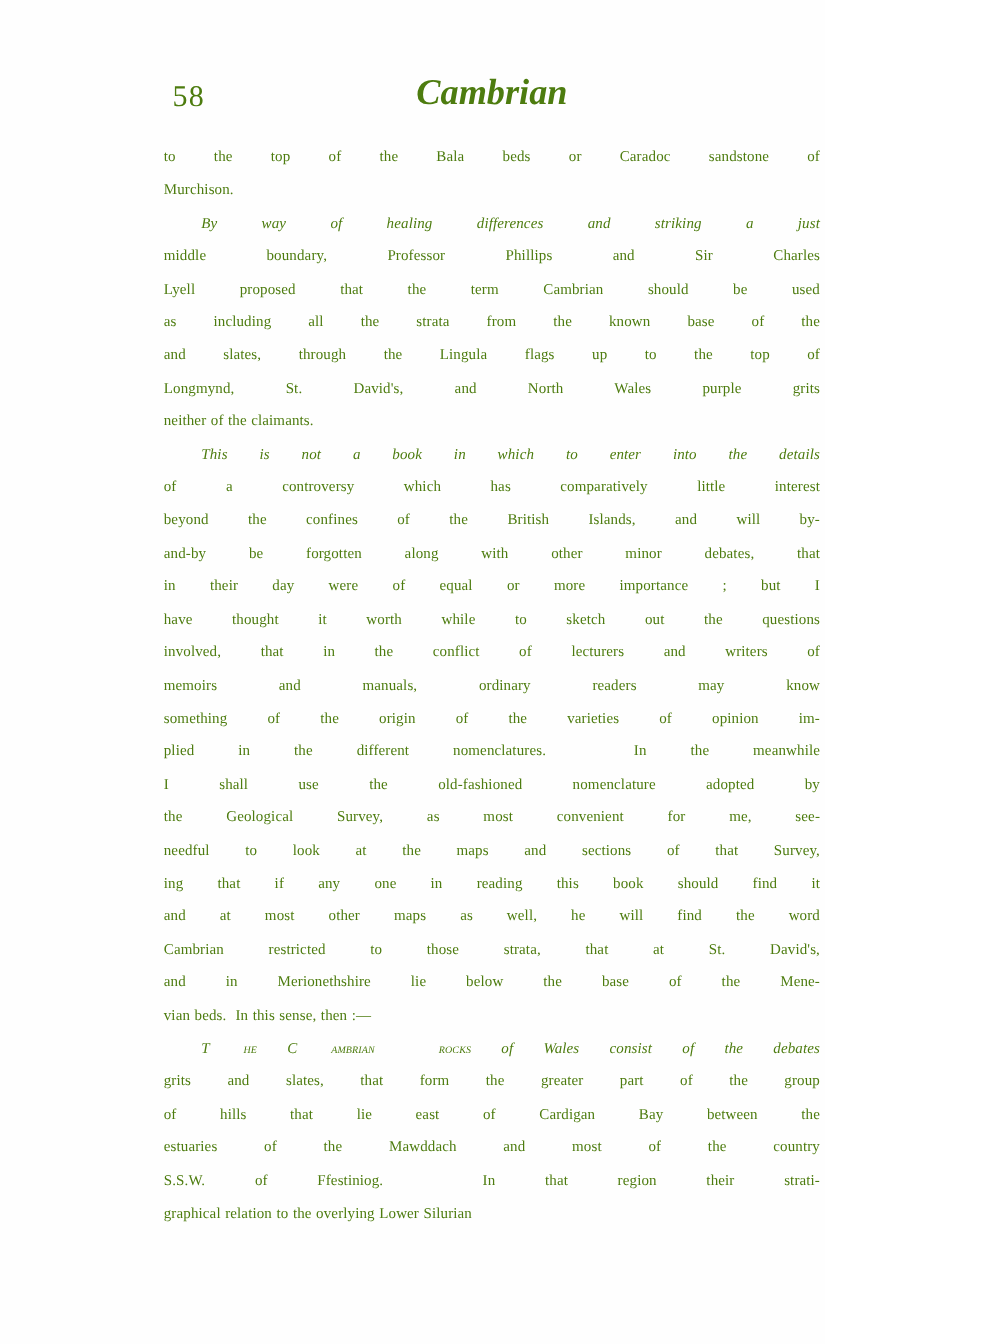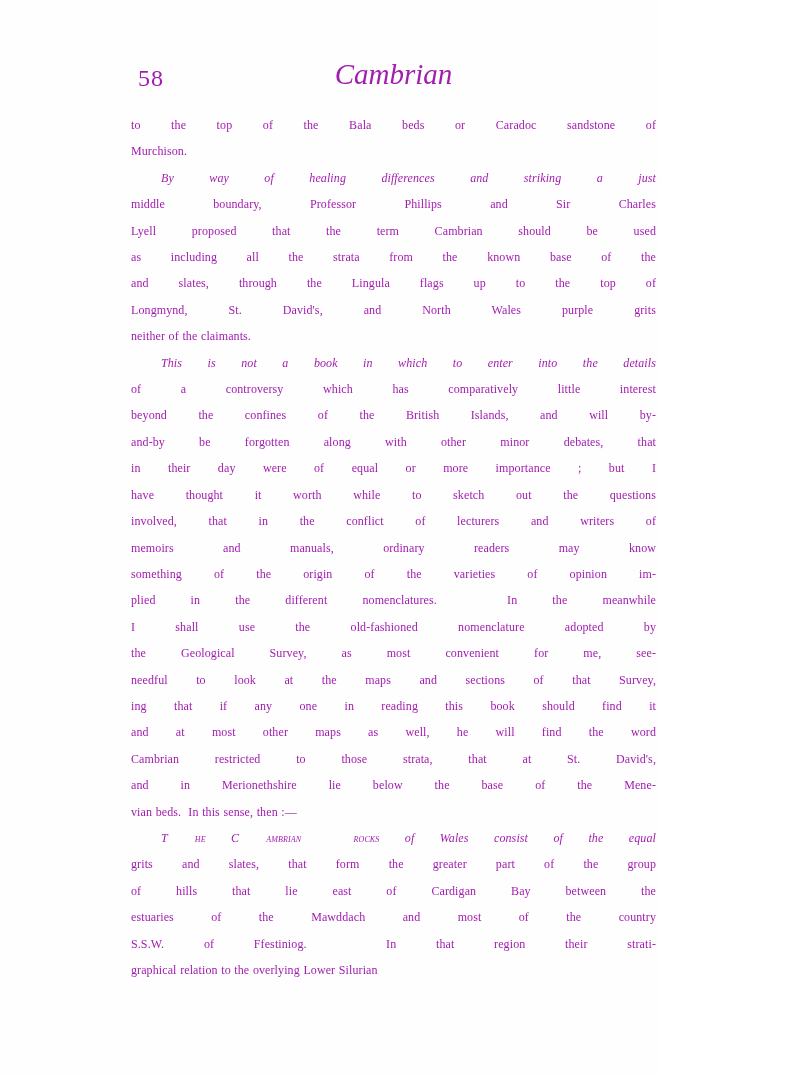--- a/index.html
+++ b/index.html
@@ -5,21 +5,21 @@
   html, body {
     margin: 0;
     padding: 0;
     background: #ffffff;
   }
   .page {
     position: relative;
     width: 660px;
     height: 1075px;
     background: #fefefe;
-    color: #a21caf;
+    color: #4d7c0f;
     font-family: "Liberation Serif", "DejaVu Serif", serif;
     overflow: hidden;
   }
   .header {
     position: absolute;
     left: 131px;
     top: 58px;
     width: 525px;
     height: 40px;
   }
@@ -31,20 +31,21 @@
     letter-spacing: 1px;
   }
   .title {
     position: absolute;
     left: 0;
     right: 0;
     top: 0;
     text-align: center;
     font-style: italic;
     font-size: 29px;
+    font-weight: bold;
   }
   .body-text {
     position: absolute;
     left: 131px;
     top: 112px;
     width: 525px;
   }
   .line {
     font-size: 12px;
     line-height: 26.4px;
@@ -94,20 +95,20 @@
       <div class="line">something of the origin of the varieties of opinion im-</div>
       <div class="line">plied in the different nomenclatures.&nbsp; In the meanwhile</div>
       <div class="line">I shall use the old-fashioned nomenclature adopted by</div>
       <div class="line">the Geological Survey, as most convenient for me, see-</div>
       <div class="line">needful to look at the maps and sections of that Survey,</div>
       <div class="line">ing that if any one in reading this book should find it</div>
       <div class="line">and at most other maps as well, he will find the word</div>
       <div class="line">Cambrian restricted to those strata, that at St. David's,</div>
       <div class="line">and in Merionethshire lie below the base of the Mene-</div>
       <div class="line end">vian beds.&nbsp; In this sense, then :—</div>
-      <div class="line indent"><span>T</span><span class="smallcaps">he</span><span> C</span><span class="smallcaps">ambrian</span><span class="smallcaps"> rocks</span><span> of Wales consist of the equal</span></div>
+      <div class="line indent"><span>T</span><span class="smallcaps">he</span><span> C</span><span class="smallcaps">ambrian</span><span class="smallcaps"> rocks</span><span> of Wales consist of the debates</span></div>
       <div class="line">grits and slates, that form the greater part of the group</div>
       <div class="line">of hills that lie east of Cardigan Bay between the</div>
       <div class="line">estuaries of the Mawddach and most of the country</div>
       <div class="line">S.S.W. of Ffestiniog.&nbsp; In that region their strati-</div>
       <div class="line end">graphical relation to the overlying Lower Silurian</div>
     </div>
 </div>
 
 </body></html>

